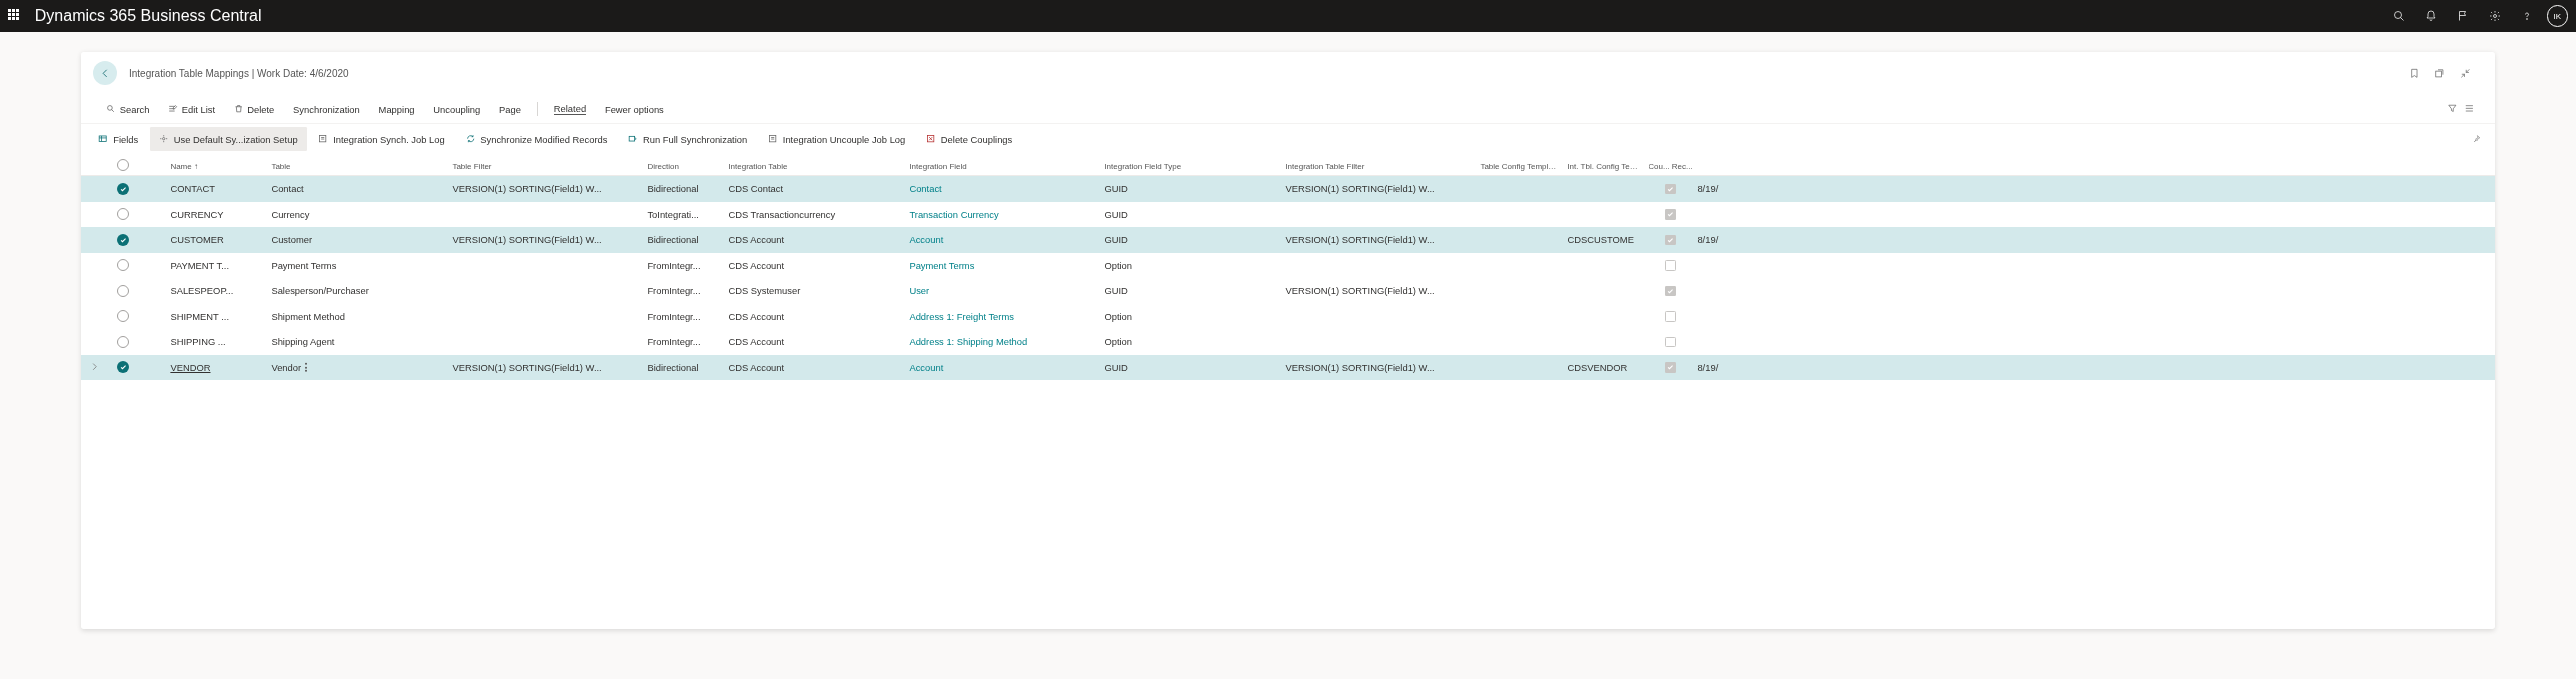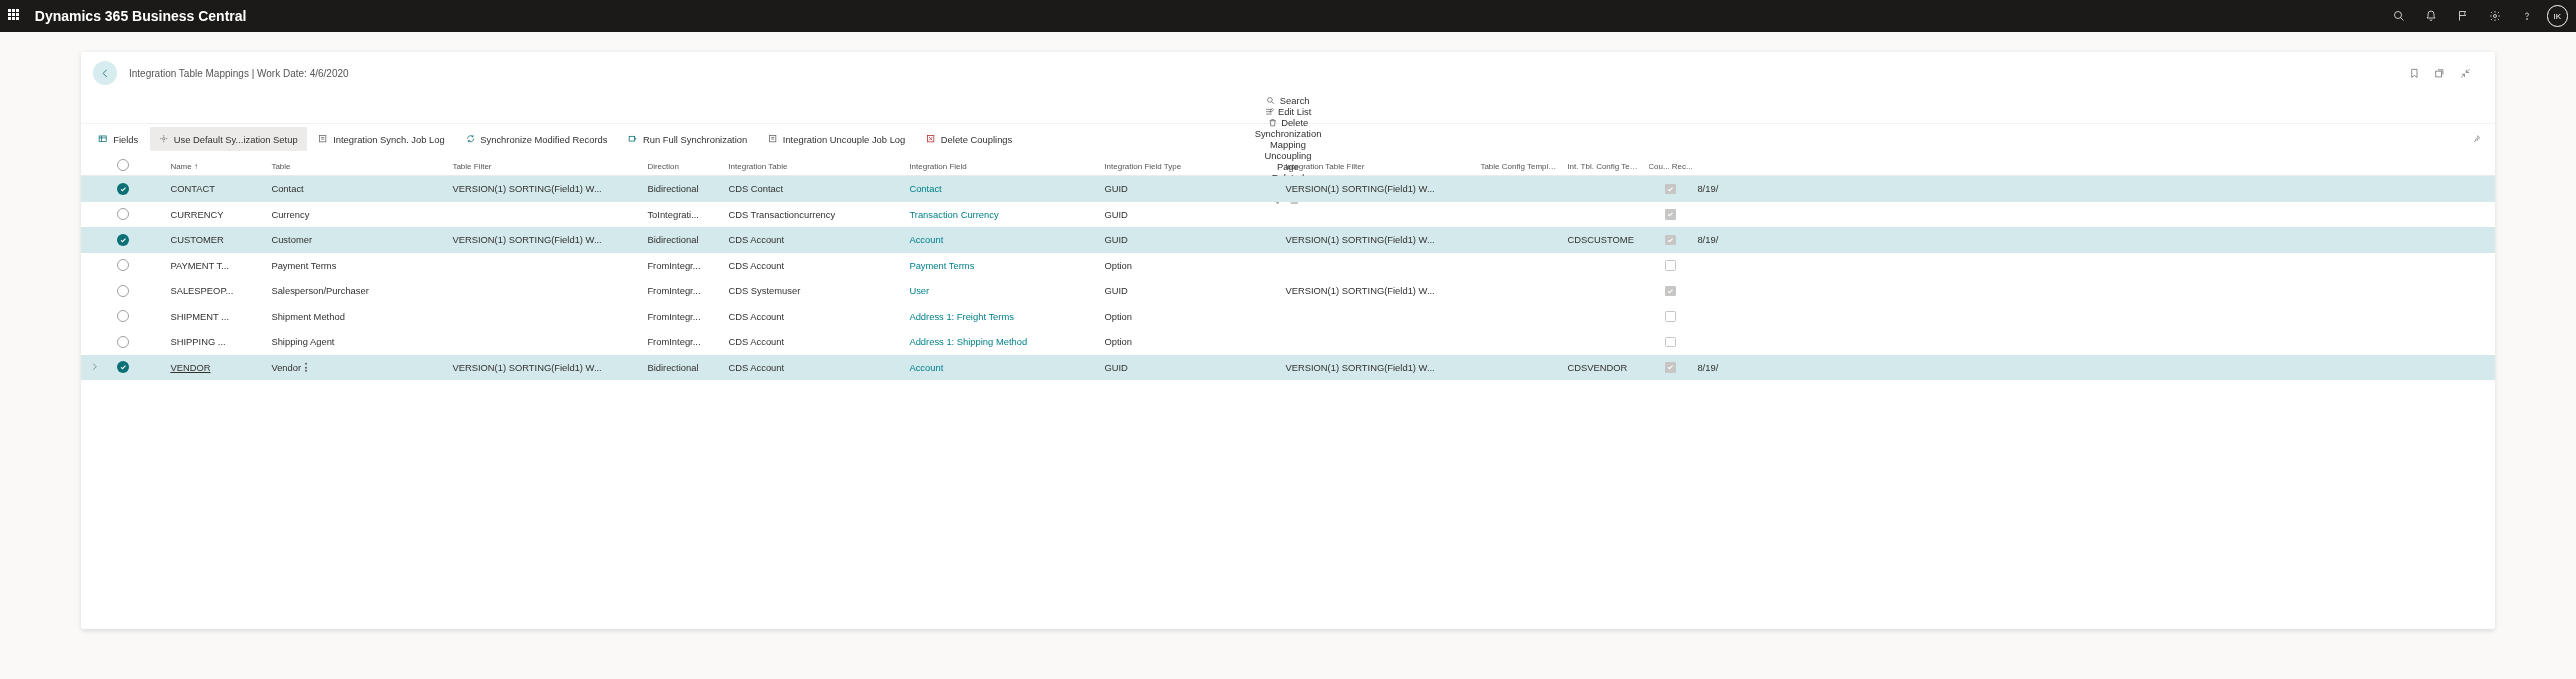--- a/index.html
+++ b/index.html
@@ -3,41 +3,41 @@
 <meta charset="utf-8">
 <style>
 * { box-sizing: border-box; margin: 0; padding: 0; }
 html, body { width: 2576px; height: 680px; font-family: "Segoe UI", Arial, sans-serif; background: #faf9f8; }
 body { font-size: 9.4px; color: #323130; }
 
 
 .topbar { height: 32px; background: #1b1a19; display: flex; align-items: center; color: #fff; padding: 0 8px; }
 .app-launcher { width: 13.4px; height: 13.4px; display: grid; grid-template-columns: repeat(3, 2.7px); grid-template-rows: repeat(3, 2.7px); gap: 1.3px; margin-right: 13.4px; cursor: pointer; }
 .app-launcher span { background: #fff; width: 2.7px; height: 2.7px; }
-.topbar-title { font-size: 14px; font-weight: 700; }
+.topbar-title { font-size: 16px; font-weight: 400; }
 .topbar-spacer { flex: 1; }
 .topbar-icon { width: 32px; height: 32px; display: flex; align-items: center; justify-content: center; cursor: pointer; }
 .topbar-icon svg { width: 12px; height: 12px; stroke: #fff; fill: none; stroke-width: 1.5; }
 .avatar-circle { width: 21.5px; height: 21.5px; border-radius: 50%; border: 0.7px solid #fff; display: flex; align-items: center; justify-content: center; font-size: 8px; color: #fff; cursor: pointer; margin-left: 4px; }
 
 
 .page-wrap { padding: 20px 81px 27px; }
 .page-card { background: #fff; border-radius: 2.7px; box-shadow: 0 1.3px 5.4px rgba(0,0,0,0.12); min-height: 577px; }
 
 
 .page-head { display: flex; align-items: center; padding: 9.4px 19px 9.4px 12px; }
 .back-btn { width: 24px; height: 24px; border-radius: 50%; background: #d7ecee; display: flex; align-items: center; justify-content: center; cursor: pointer; margin-right: 12px; }
 .back-btn svg { width: 10.7px; height: 10.7px; stroke: #1b6f75; stroke-width: 2; fill: none; }
 .page-title { font-size: 10px; color: #555; }
 .page-head-spacer { flex: 1; }
 .page-head-icon { width: 21.5px; height: 21.5px; display: flex; align-items: center; justify-content: center; cursor: pointer; margin-left: 4px; }
 .page-head-icon svg { width: 10.7px; height: 10.7px; stroke: #555; fill: none; stroke-width: 1.5; }
 
 
-.action-row { display: flex; align-items: center; padding: 0 16px; height: 29.5px; border-bottom: 0.7px solid #f3f2f1; flex-direction: column; }
+.action-row { display: flex; align-items: center; padding: 0 16px; height: 29.5px; border-bottom: 0.7px solid #f3f2f1; }
 .action-item { display: flex; align-items: center; padding: 0 9.4px; height: 24px; font-size: 9.4px; color: #323130; cursor: pointer; border-radius: 1.3px; }
 .action-item .ai-icon { margin-right: 4px; display: flex; align-items: center; }
 .action-item .ai-icon svg { width: 9.4px; height: 9.4px; }
 .action-item.rel-underline span.lbl { border-bottom: 0.7px solid #555; padding-bottom: 0.7px; }
 .vbar { width: 0.7px; height: 14.8px; background: #d8d6d4; margin: 0 6.7px; }
 .action-row-spacer { flex: 1; }
 .action-row-right { display: flex; align-items: center; gap: 6.7px; padding-right: 4px; }
 .action-row-right svg { width: 10.7px; height: 10.7px; stroke: #555; fill: none; stroke-width: 1.5; cursor: pointer; }
 
 

